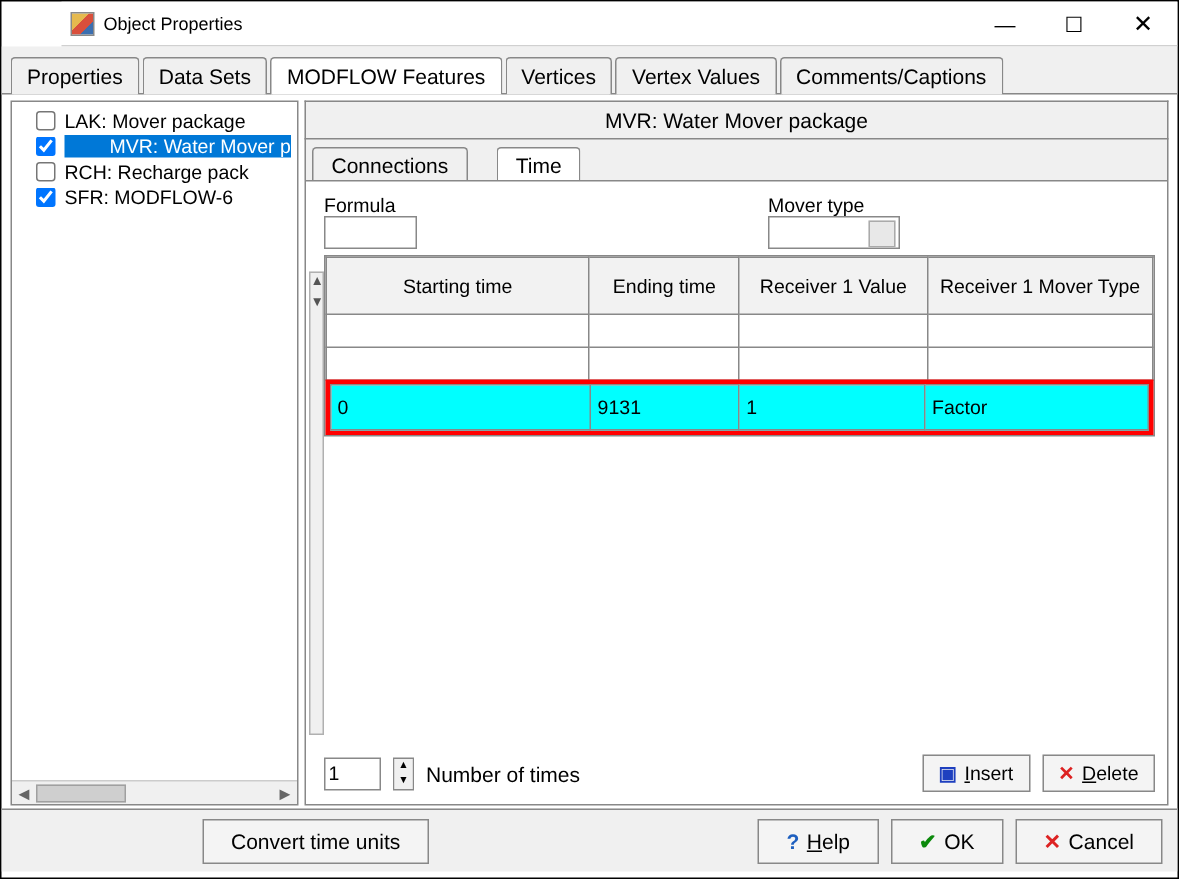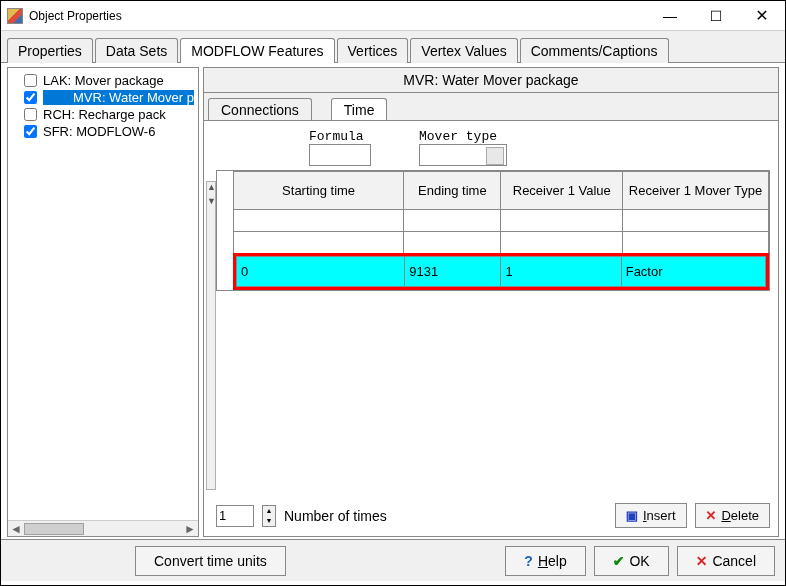--- a/index.html
+++ b/index.html
@@ -13,20 +13,21 @@
     overflow: hidden;
     border: 1px solid #000;
   }
   .titlebar {
     height: 30px;
     background: #fff;
     border-bottom: 1px solid #d0d0d0;
     display: flex;
     align-items: center;
     padding: 0 0 0 6px;
+    margin-left: 40px;
   }
   .titlebar .app-icon {
     width: 16px; height: 16px;
     margin-right: 6px;
     background: linear-gradient(135deg,#e5b94e 0 40%, #d94f3b 40% 70%, #3b6fb0 70%);
     border: 1px solid #888;
   }
   .titlebar .title { flex: 0 0 auto; }
   .titlebar .spacer { flex: 1; }
   .winbtn {
@@ -128,45 +129,43 @@
   .panel-body {
     flex:1;
     border:1px solid #888;
     background:#fff;
     position:relative;
     padding: 8px 8px 8px 12px;
     display:flex; flex-direction:column;
   }
   .formula-row {
     display:flex;
-    justify-content:center;
+    justify-content:space-between;
     padding-right:170px;
     gap:48px;
     margin-bottom:2px;
-    font-family:Liberation Mono, monospace;
   }
   .formula-box {
     width:62px; height:22px; border:1px solid #888; background:#fff;
   }
   .mover-box {
     width:88px; height:22px; border:1px solid #888; background:#fff;
     position:relative;
   }
   .mover-box::after {
     content:""; position:absolute; right:2px; top:2px; width:16px; height:16px;
     background:#e8e8e8; border:1px solid #aaa;
   }
   .mover-box .chev {
     position:absolute; right:6px; top:6px; font-size:9px; color:#555;
   }
   .grid {
     border:1px solid #888;
     background:#fff;
     margin-top:2px;
-    padding-left:16px;
   }
   .grid table { border-collapse:collapse; width:100%; table-layout:fixed;}
   .grid th, .grid td {
     border:1px solid #888;
     padding:0;
     font-size:13px;
     height:22px;
     vertical-align:middle;
   }
   .grid th { background:#f2f2f2; font-weight:normal; text-align:center; height:38px; line-height:1.2; }

